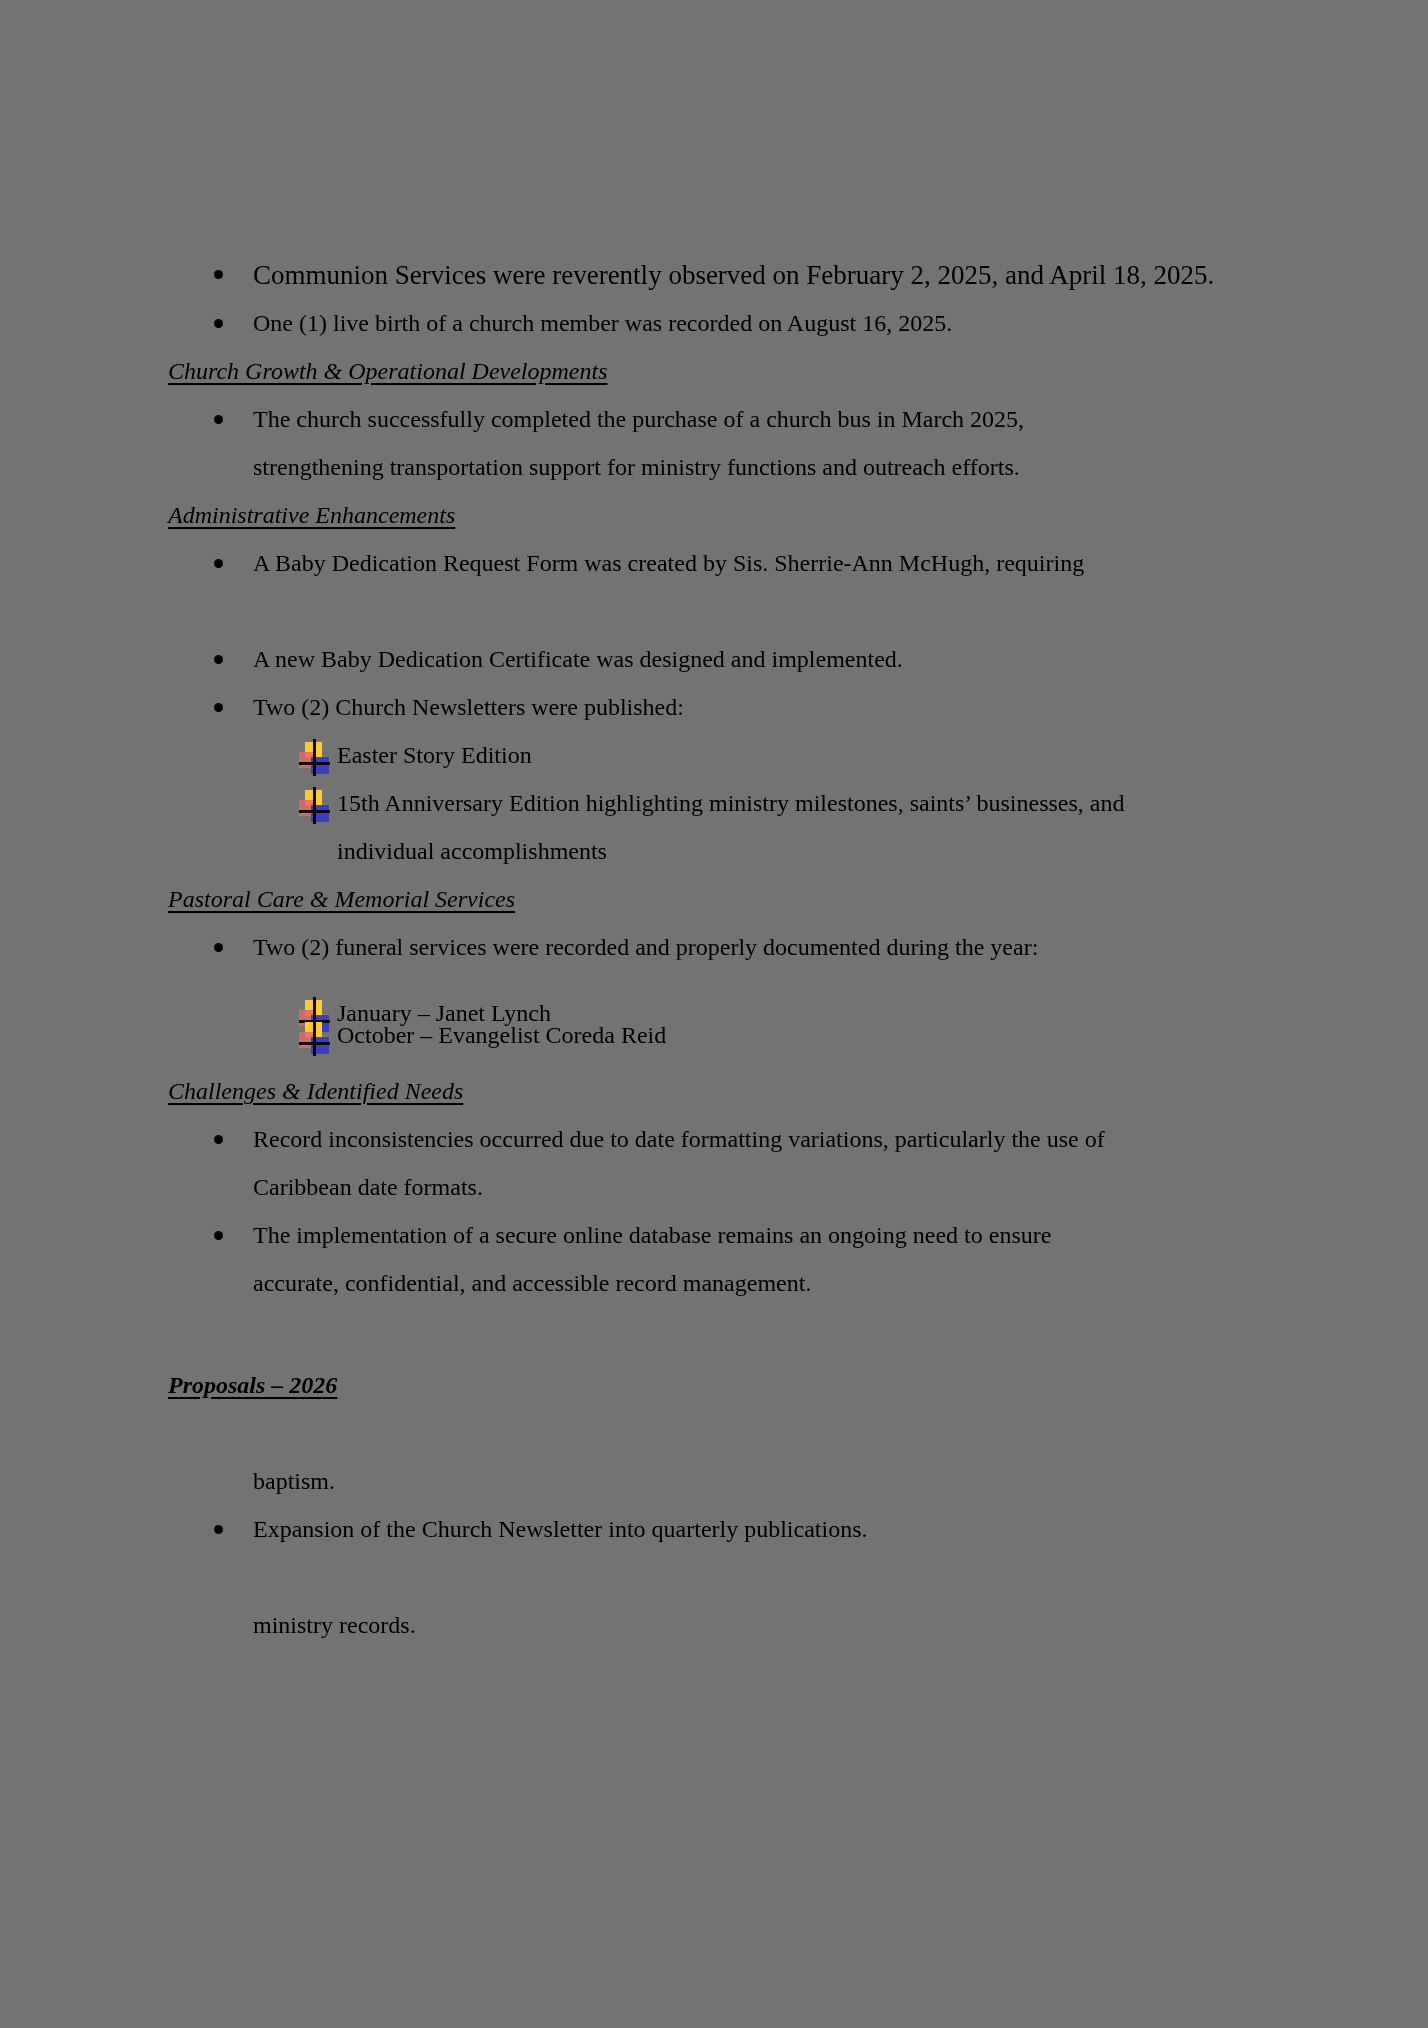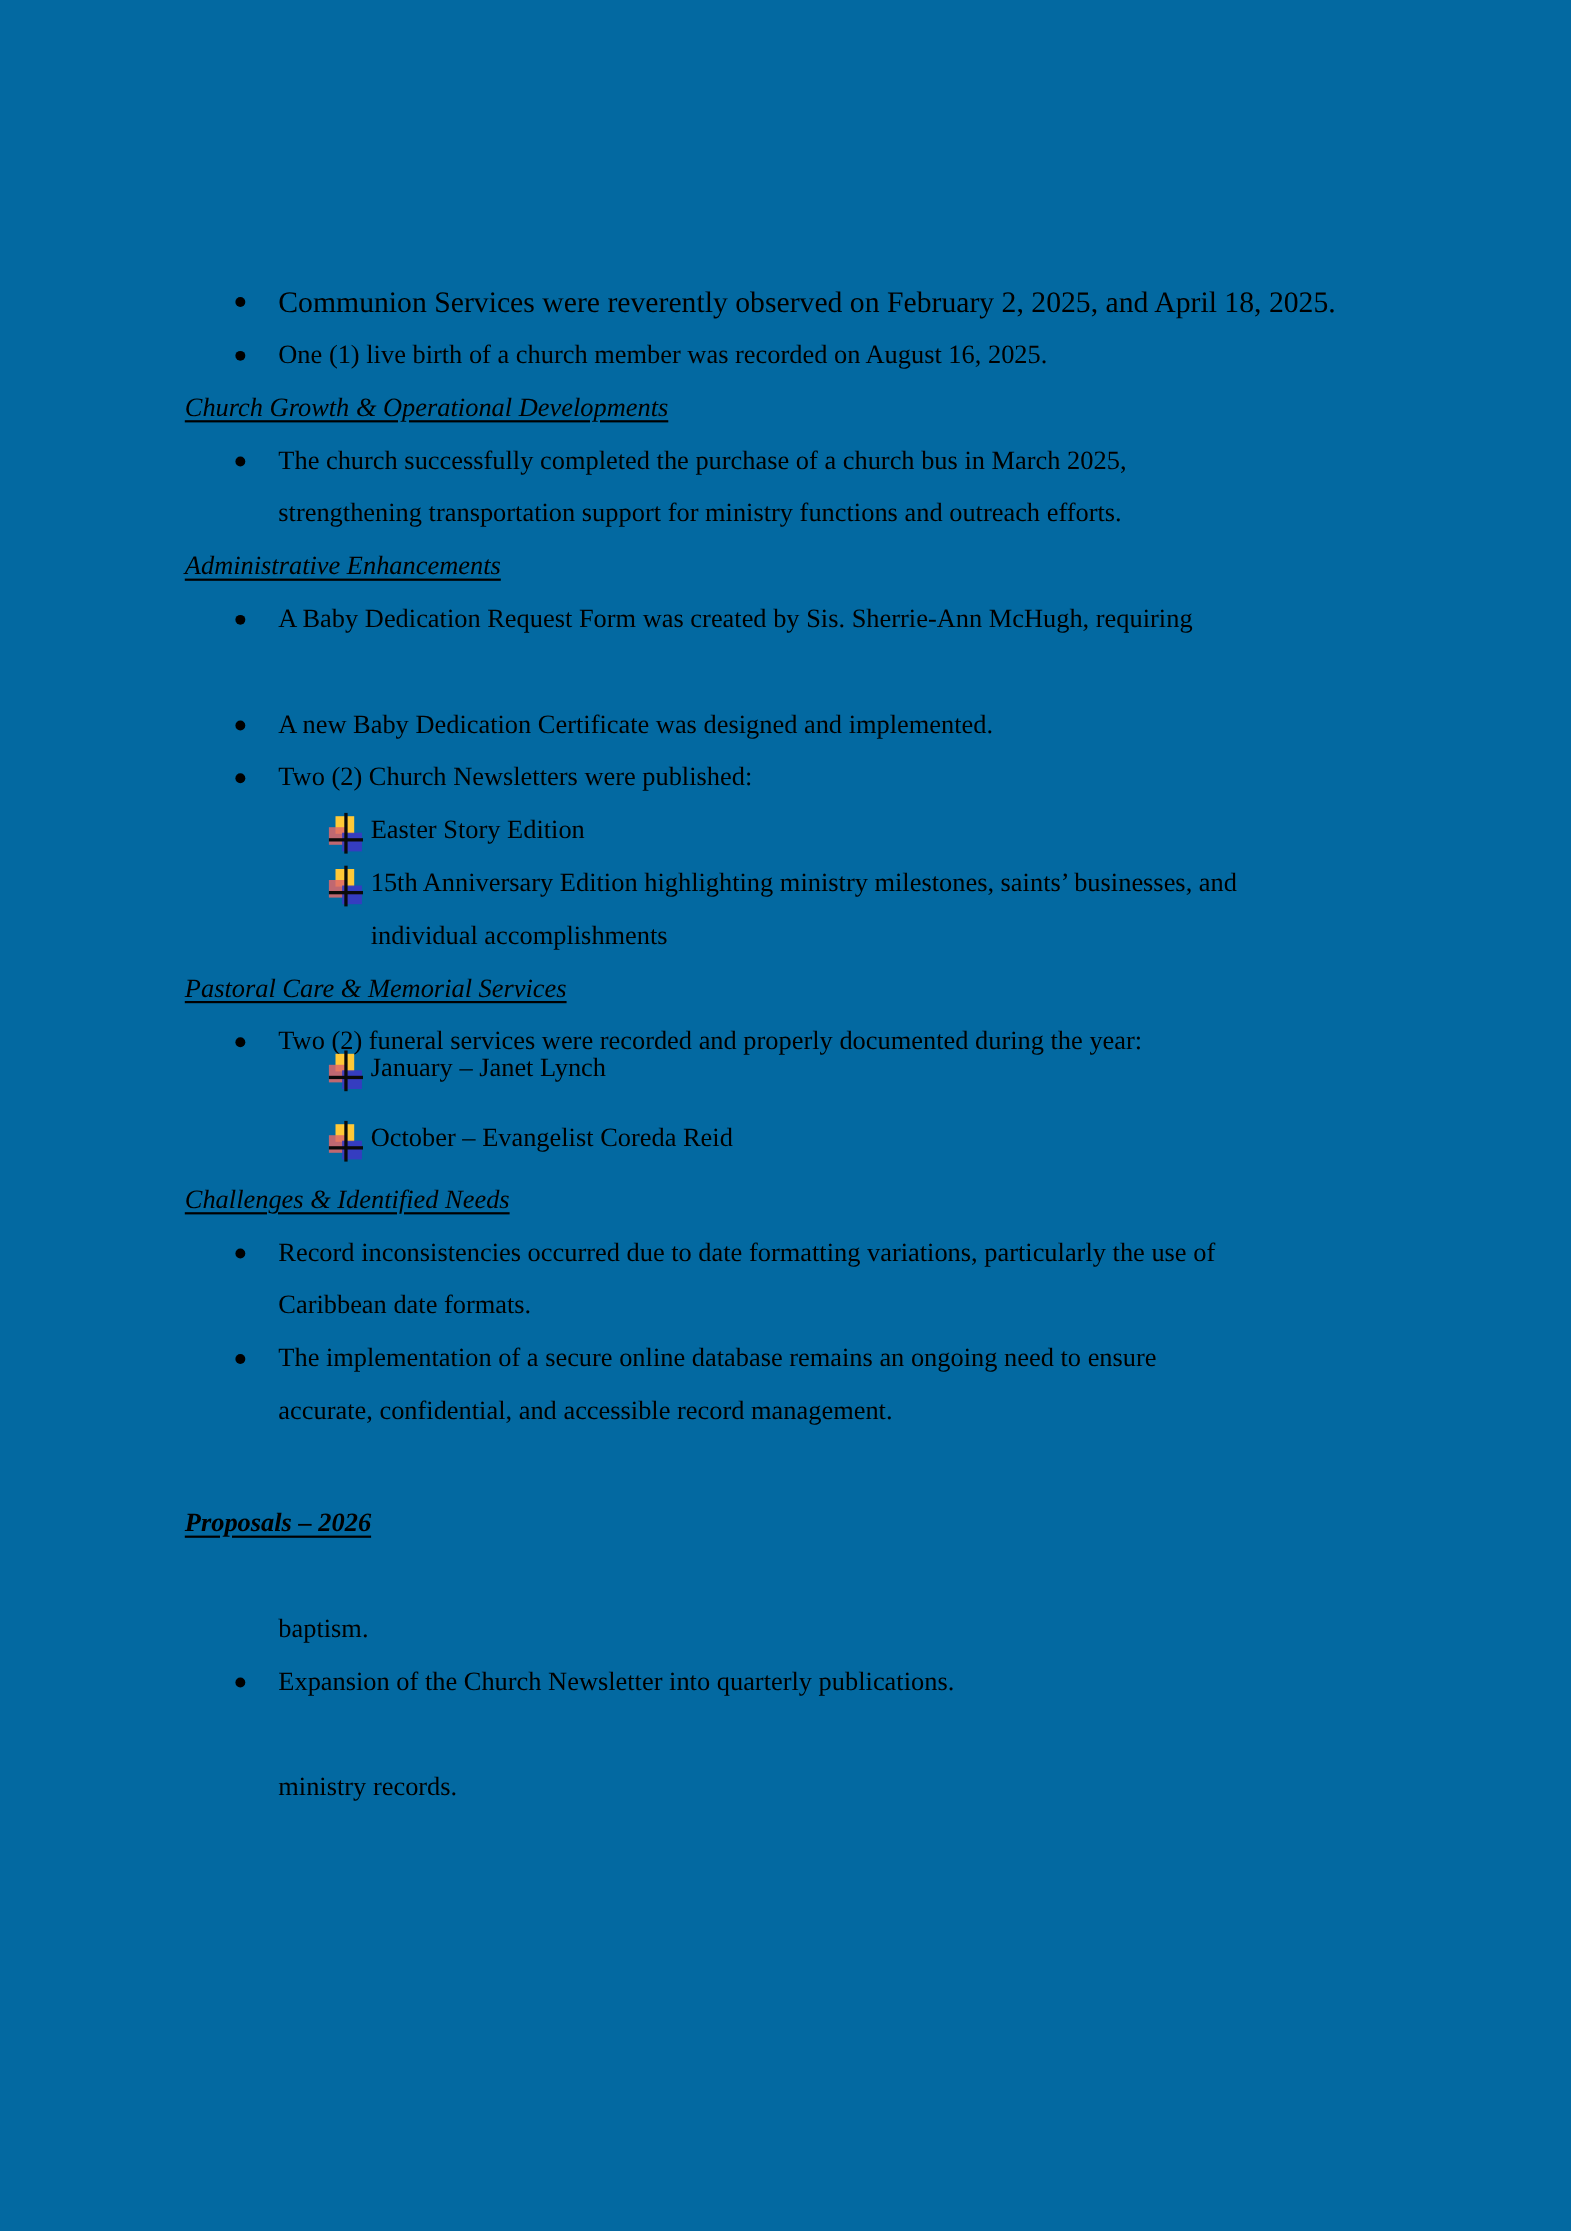--- a/index.html
+++ b/index.html
@@ -6,21 +6,21 @@
   body {
     width: 1428px; height: 2028px;
     background: #ffffff;
     font-family: "Liberation Serif", serif;
     color: #000000;
     overflow: hidden;
   }
   .page {
     position: relative;
     width: 1428px; height: 2028px;
-    background: #0369a1;
+    background: #737373;
   }
   .line {
     position: absolute;
     white-space: nowrap;
     font-size: 24px;
     line-height: 34px;
     color: #000000;
   }
   .small { font-size: 27px; }
   
@@ -122,21 +122,21 @@
     <span>individual accomplishments</span>
   </div>
 
   <div class="line h" style="top:882px">
     <span class="ht">Pastoral Care &amp; Memorial Services</span>
   </div>
   <div class="line b" style="top:930px">
     <span class="dot"></span>
     <span>Two (2) funeral services were recorded and properly documented during the year:</span>
   </div>
-  <div class="line sb" style="top:954px">
+  <div class="line sb" style="top:996px">
     <span class="cross">
       <span class="sq-yellow"></span>
         <span class="sq-red"></span>
         <span class="sq-blue"></span>
         <span class="vline"></span>
         <span class="hline"></span>
     </span>
     <span>January – Janet Lynch</span>
   </div>
   <div class="line sb" style="top:1018px">

